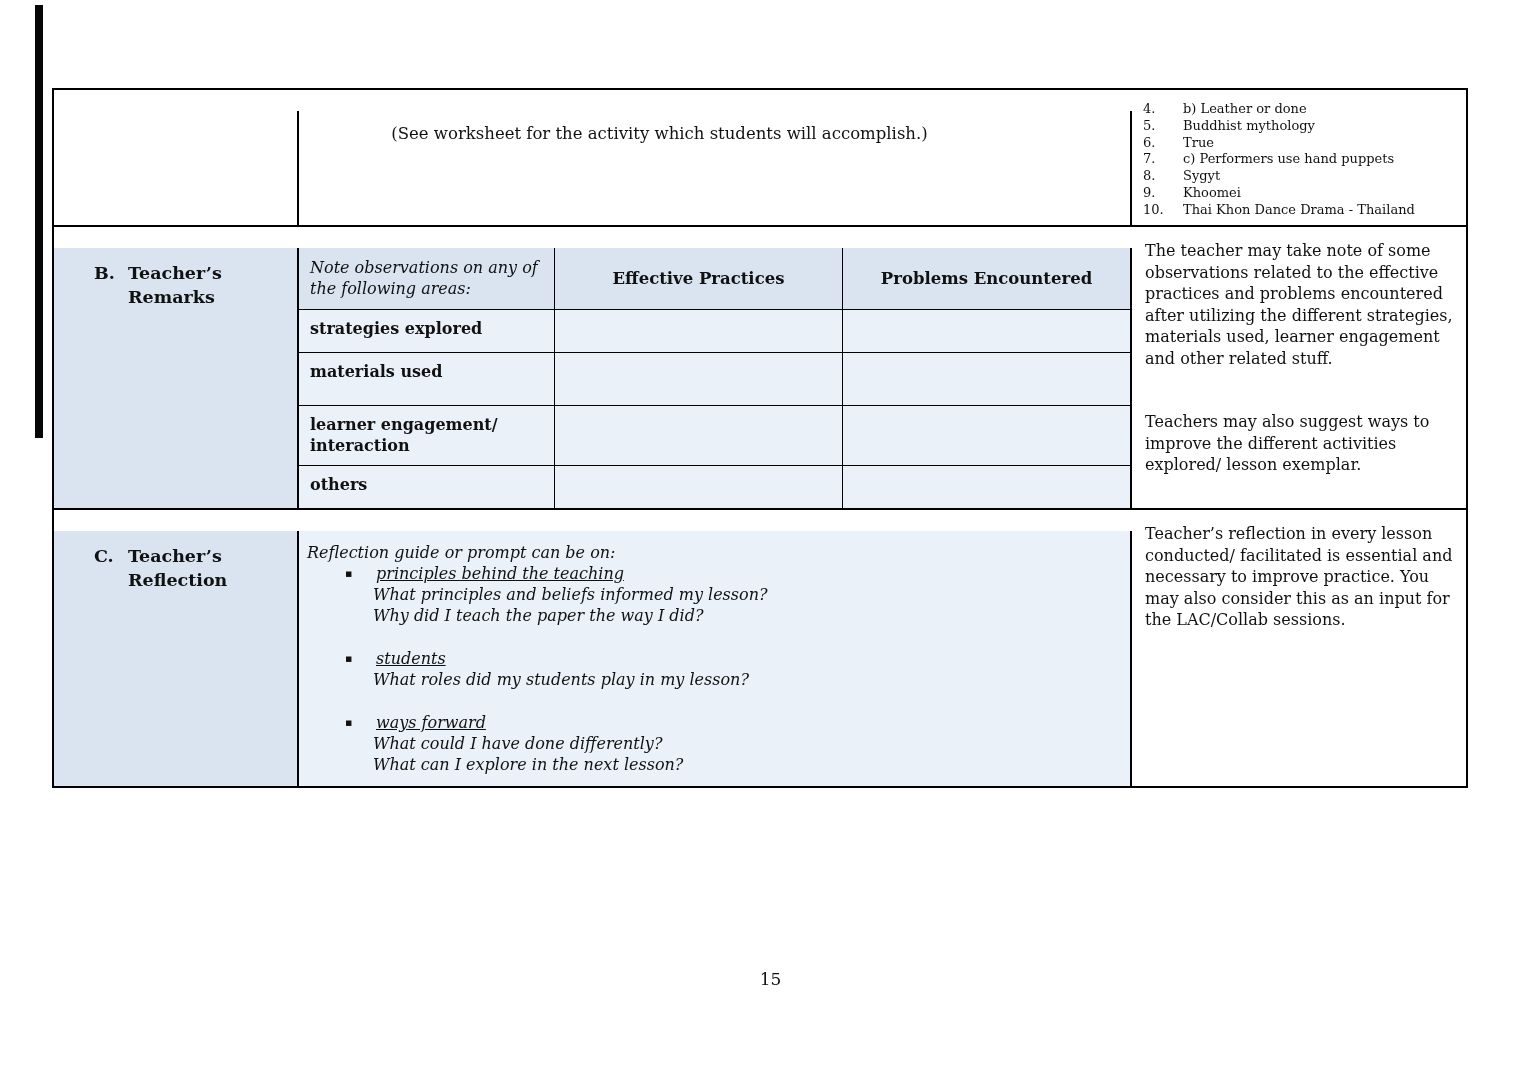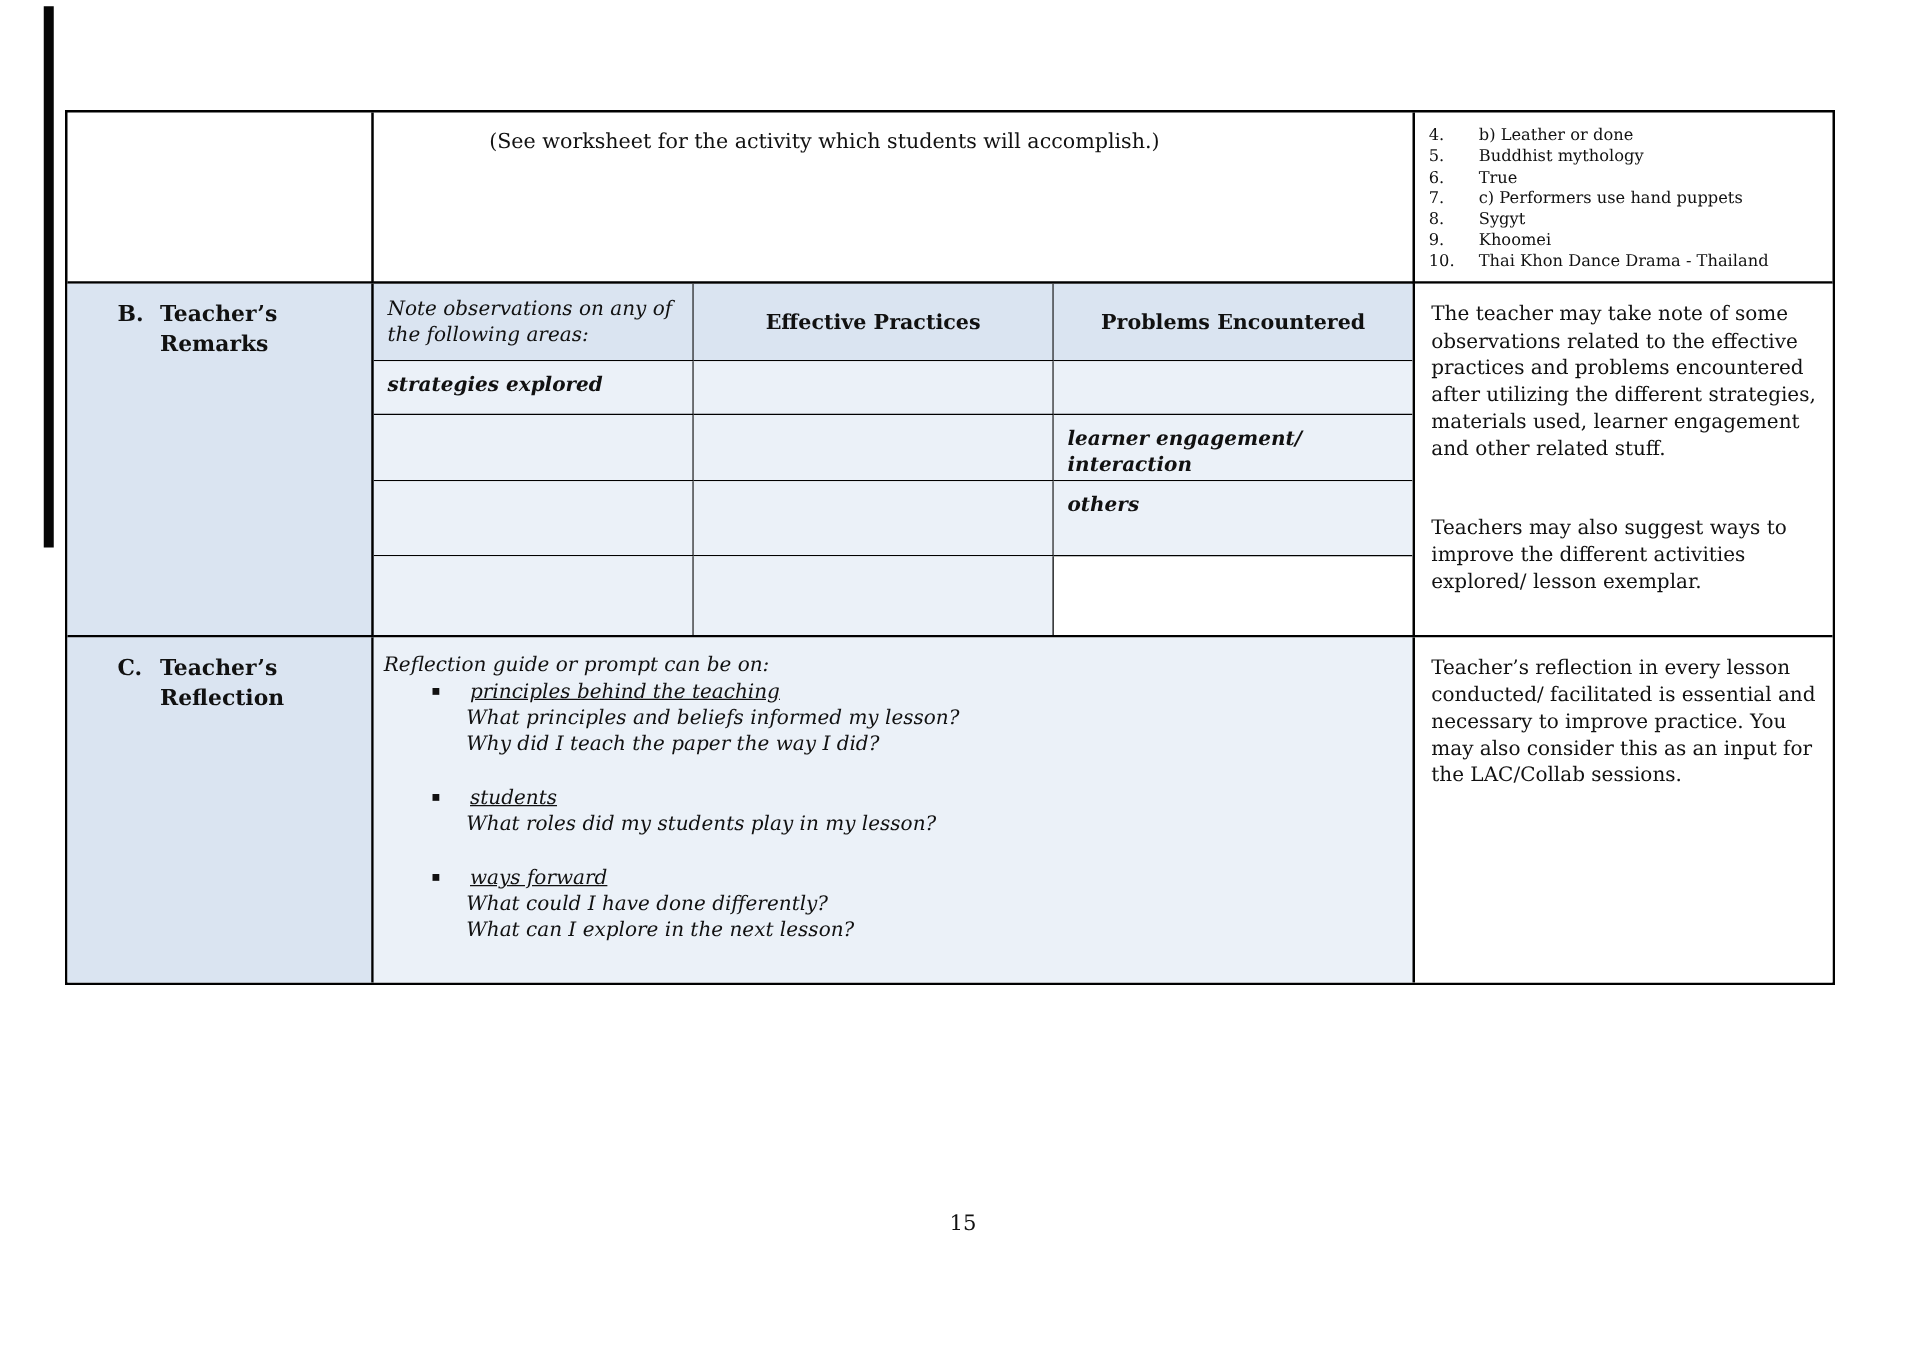--- a/index.html
+++ b/index.html
@@ -9,21 +9,21 @@
   .scan-bar { position:absolute; left:35px; top:5px; width:8px; height:433px; background:#060606; }
 
   .doc-table {
     position:absolute; left:52px; top:88px; width:1416px; height:700px;
     box-sizing:border-box; border:2px solid #000;
     display:grid;
     grid-template-columns:245px 833px 334px;
     grid-template-rows:137px 283px auto;
   }
   .cell { box-sizing:border-box; overflow:hidden; }
-  .bR { border-right:2px solid #000; }
+  .bR { border-right:2px solid #000;margin-top:21px; }
   .bB { border-bottom:2px solid #000; }
 
   
   .worksheet { padding:13px 110px 0 0; text-align:center; font-size:16.5px; }
   .answers { padding:11px 6px 0 11px; font-size:13px; line-height:16.8px; }
   .ans-row { display:flex; }
   .ans-num { width:40px; flex:0 0 40px; }
 
   
   .label-cell { background:#dae4f1; }
@@ -36,21 +36,21 @@
     display:grid;
     grid-template-columns:256px 288px 287px;
     grid-template-rows:62px 43px 53px 60px auto;
   }
   .ncell { box-sizing:border-box; border-right:1.5px solid #000; border-bottom:1.5px solid #000; background:#ebf1f8; overflow:hidden; }
   .ncell:nth-child(3n) { border-right:none; }
   .ncell:nth-child(n+13) { border-bottom:none; }
   .nhead { background:#dae4f1; }
   .nh1 { font-style:italic; font-size:16px; padding:9px 14px 0 11px; line-height:21px; }
   .nh-center { display:flex; align-items:center; justify-content:center; font-weight:bold; font-size:16.5px; }
-  .narea { font-weight:bold; font-style:italic; font-size:16px; padding:8px 14px 0 11px; line-height:21px; }
+  .narea { font-weight:bold; font-size:16px; padding:8px 14px 0 11px; line-height:21px; }
 
   
   .sidenote { background:#fff; padding:13px 12px 0 13px; font-size:16px; line-height:21.5px; }
   .sidenote .p2 { margin-top:42px; }
 
   
   .reflection { background:#ebf1f8; font-style:italic; font-size:16px; padding:11px 10px 0 8px; line-height:21px; }
   .bullet-row { display:flex; padding-left:38px; }
   .bullet-marker { width:28px; flex:0 0 28px; font-size:11px; line-height:21px; font-style:normal; }
   .bullet-title { text-decoration:underline; margin-left:3px; }
@@ -110,20 +110,21 @@
     </div>
     <div class="cell bR bB nested">
       <div class="ncell nhead nh1">Note observations on any of the following areas:</div>
       <div class="ncell nhead nh-center">Effective Practices</div>
       <div class="ncell nhead nh-center">Problems Encountered</div>
 
       <div class="ncell narea">strategies explored</div>
       <div class="ncell"></div>
       <div class="ncell"></div>
 
+      <div class="ncell narea">materials used</div>
       <div class="ncell"></div>
       <div class="ncell"></div>
 
       <div class="ncell narea">learner engagement/ interaction</div>
       <div class="ncell"></div>
       <div class="ncell"></div>
 
       <div class="ncell narea">others</div>
       <div class="ncell"></div>
       <div class="ncell"></div>

